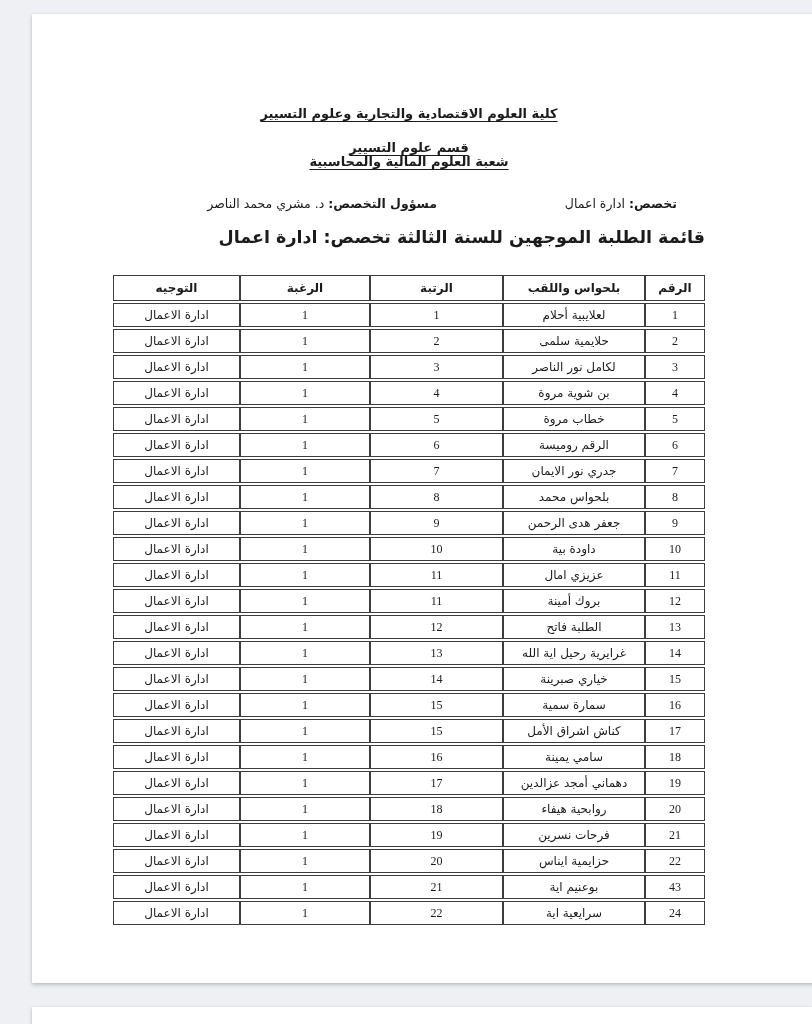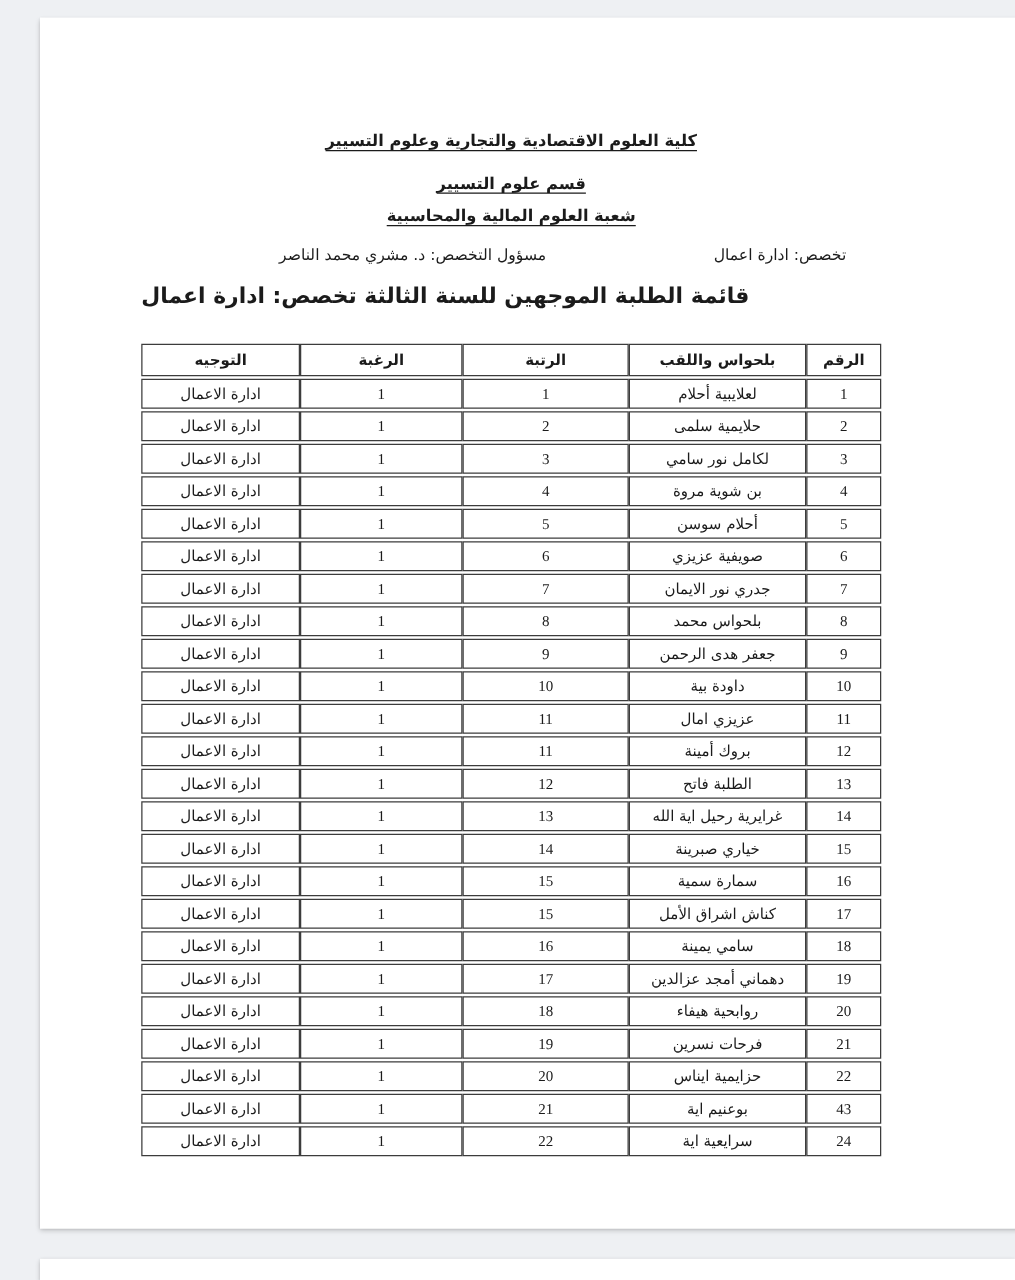--- a/index.html
+++ b/index.html
@@ -23,28 +23,28 @@
     position:absolute;left:0;width:100%;
     text-align:center;
     font-weight:bold;
     font-size:13px;
     text-decoration:underline;
     text-underline-offset:3px;
     white-space:nowrap;
   }
   .hdr1{top:92px;}
   .hdr2{top:126px;}
-  .hdr3{top:152px;}
+  .hdr3{top:140px;}
   .info-line{position:absolute;left:0;top:182px;width:100%;height:20px;font-size:12.5px;}
   .spec{position:absolute;right:28px;top:0;direction:rtl;white-space:nowrap;}
   .superv{position:absolute;right:268px;top:0;direction:rtl;white-space:nowrap;}
-  .lbl{font-weight:normal;}
+  .lbl{font-weight:bold;}
   .doc-title{
     position:absolute;left:0;top:213px;width:100%;
-    text-align:left;font-weight:bold;font-size:17.5px;
+    text-align:right;font-weight:bold;font-size:17.5px;
     direction:rtl;white-space:nowrap;
   }
   table.students{
     position:absolute;left:0;top:259px;
     width:592px;
     direction:rtl;
     border-collapse:separate;
     border-spacing:0 2px;
     table-layout:fixed;
   }
@@ -124,45 +124,45 @@
   <tr>
     <td class="cell-num">2</td>
     <td class="cell-name">حلايمية سلمى</td>
     <td class="cell-rank">2</td>
     <td class="cell-wish">1</td>
     <td class="cell-orient">ادارة الاعمال</td>
   </tr>
 
   <tr>
     <td class="cell-num">3</td>
-    <td class="cell-name">لكامل نور سامي</td>
+    <td class="cell-name">لكامل نور الناصر</td>
     <td class="cell-rank">3</td>
     <td class="cell-wish">1</td>
     <td class="cell-orient">ادارة الاعمال</td>
   </tr>
 
   <tr>
     <td class="cell-num">4</td>
     <td class="cell-name">بن شوية مروة</td>
     <td class="cell-rank">4</td>
     <td class="cell-wish">1</td>
     <td class="cell-orient">ادارة الاعمال</td>
   </tr>
 
   <tr>
     <td class="cell-num">5</td>
-    <td class="cell-name">أحلام سوسن</td>
+    <td class="cell-name">خطاب مروة</td>
     <td class="cell-rank">5</td>
     <td class="cell-wish">1</td>
     <td class="cell-orient">ادارة الاعمال</td>
   </tr>
 
   <tr>
     <td class="cell-num">6</td>
-    <td class="cell-name">صويفية عزيزي</td>
+    <td class="cell-name">الرقم روميسة</td>
     <td class="cell-rank">6</td>
     <td class="cell-wish">1</td>
     <td class="cell-orient">ادارة الاعمال</td>
   </tr>
 
   <tr>
     <td class="cell-num">7</td>
     <td class="cell-name">جدري نور الايمان</td>
     <td class="cell-rank">7</td>
     <td class="cell-wish">1</td>

